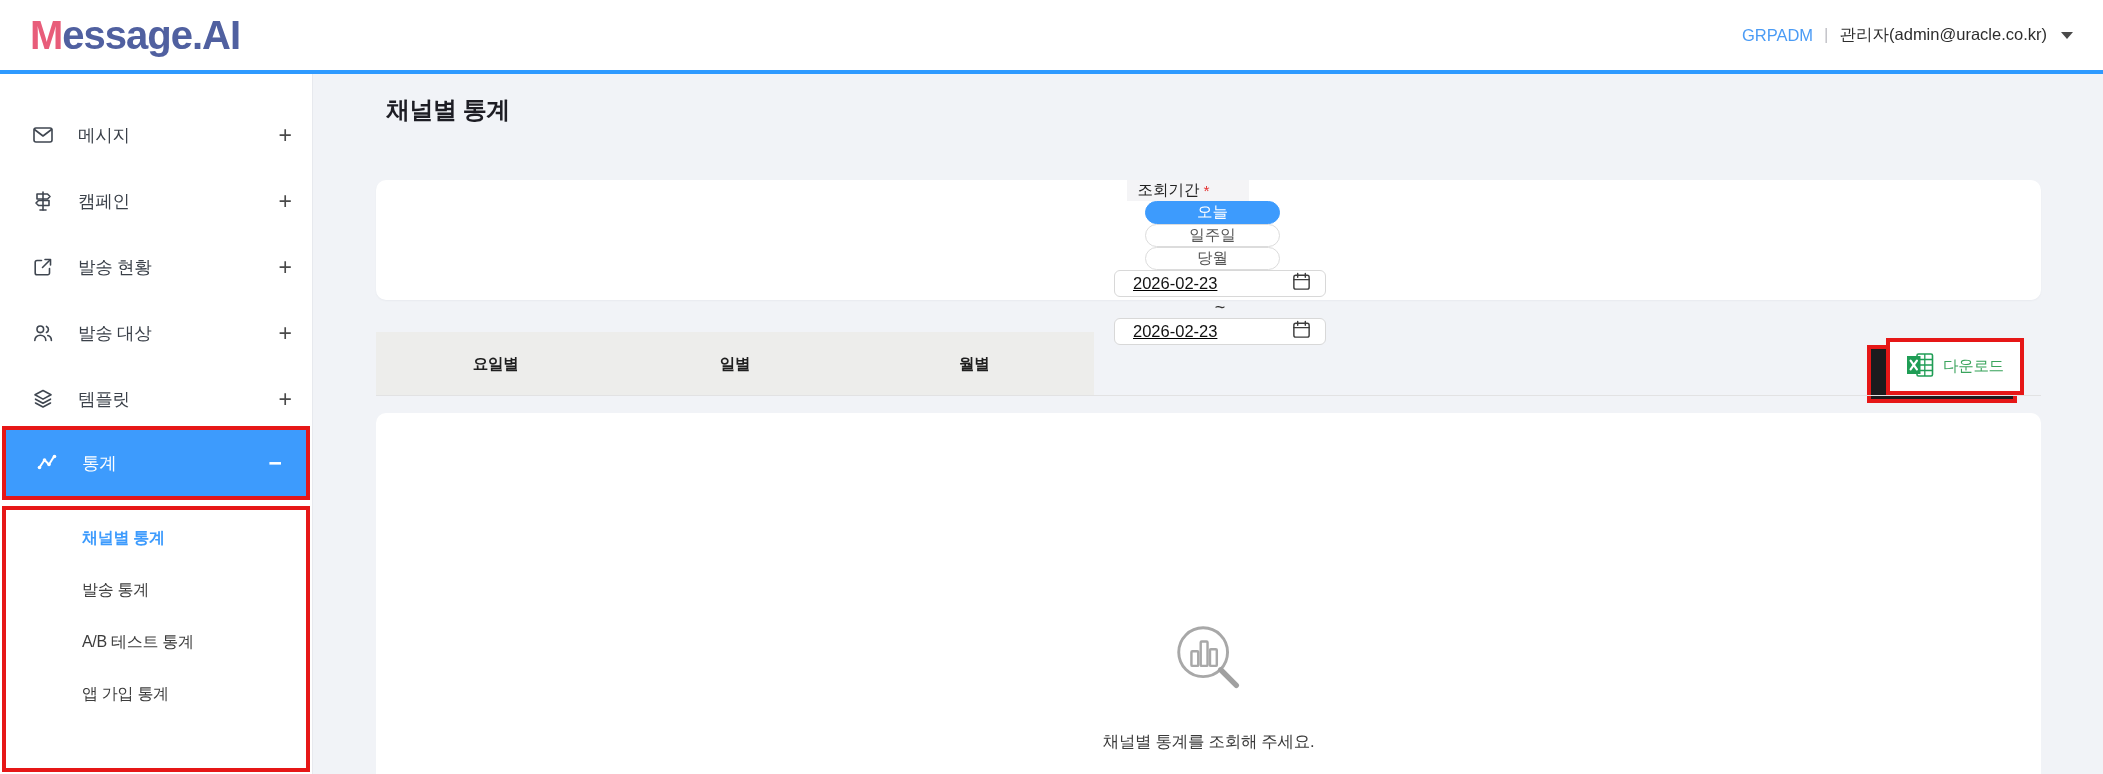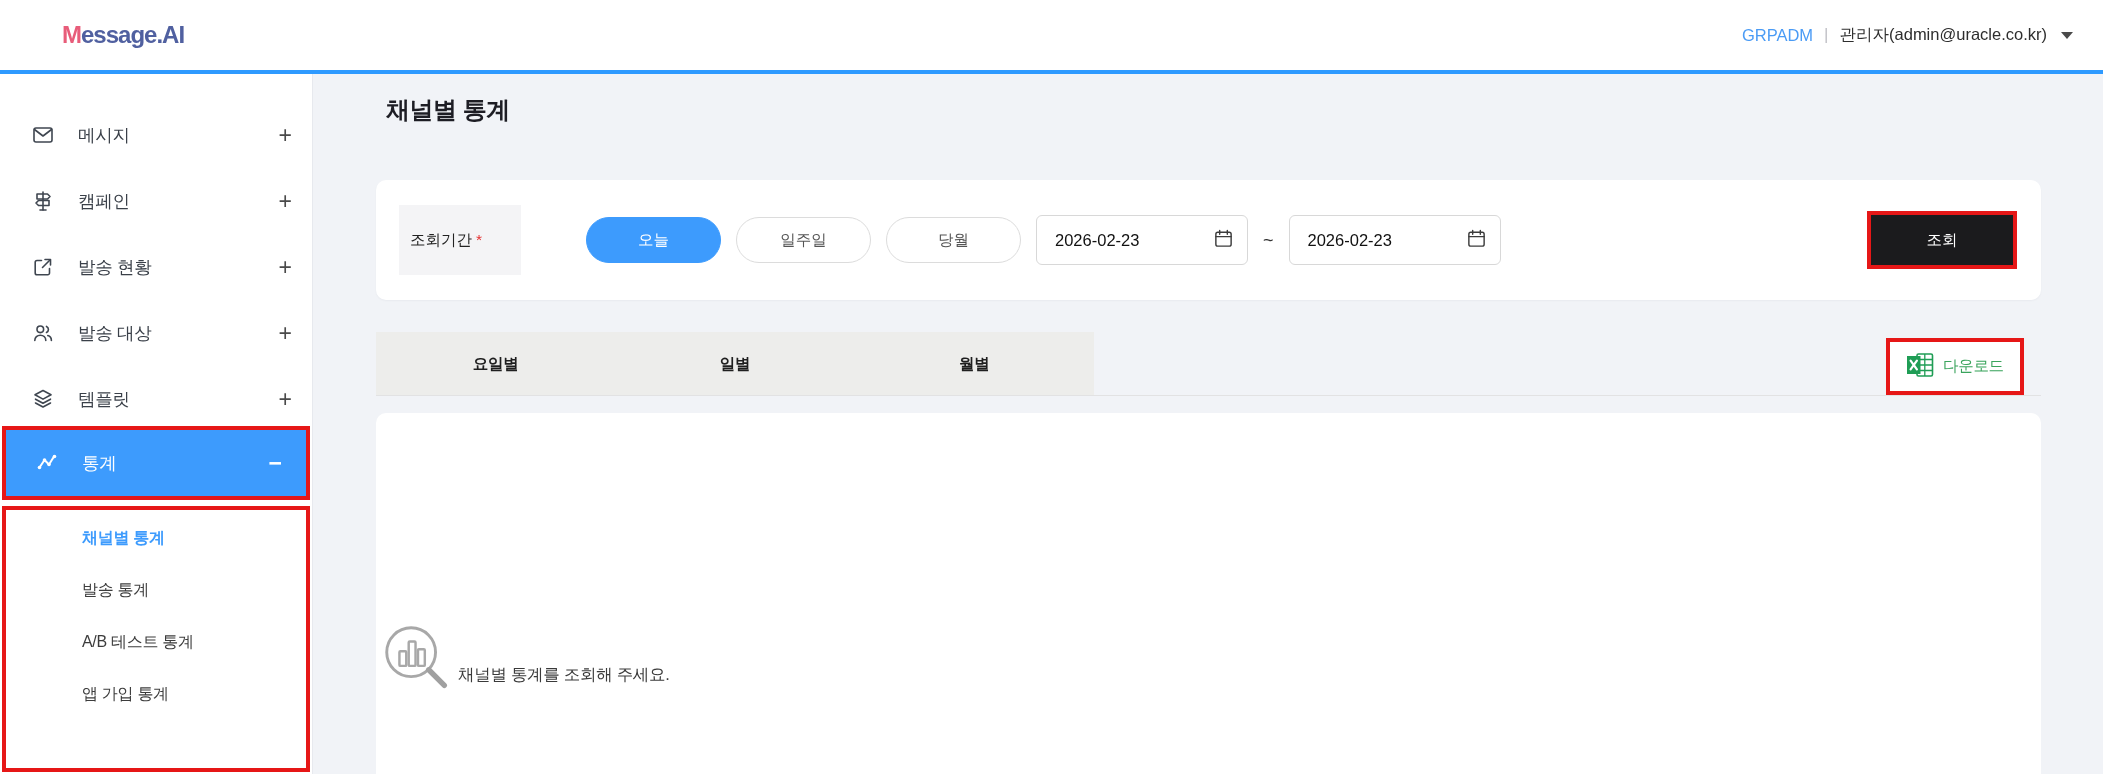--- a/index.html
+++ b/index.html
@@ -4,21 +4,21 @@
 <style>
   * { margin:0; padding:0; box-sizing:border-box; }
   html,body { background:#ffffff; }
   body { font-family:"Liberation Sans","DejaVu Sans",sans-serif; }
   .screen { position:relative; width:2103px; height:774px; background:#f1f3f7; overflow:hidden; }
 
   
   .header { position:absolute; top:0; left:0; width:2103px; height:74px; background:#fff;
             border-bottom:4px solid #2e9aff; display:flex; align-items:center;
             justify-content:space-between; padding:0 30px; z-index:5; }
-  .logo { font-size:24px; font-weight:bold; color:#5060a0; letter-spacing:-1px;margin-left:32px; }
+  .logo { font-size:40px; font-weight:bold; color:#5060a0; letter-spacing:-1px; }
   .logo .logo-m { color:#e85d7a; }
   .account { display:flex; align-items:center; gap:11px; font-size:16.5px; color:#2e2e2e; cursor:pointer; }
   .account .group { color:#4a9bf5; }
   .account .sep { color:#c0c0c6; font-size:17px; }
   .caret { width:0; height:0; border-left:6px solid transparent; border-right:6px solid transparent;
            border-top:7px solid #4a4a4a; margin-left:3px; }
 
   
   .sidebar { position:absolute; top:74px; left:0; bottom:0; width:313px; background:#fff;
              border-right:1px solid #e7e9ee; padding-top:28px; z-index:4; }
@@ -36,51 +36,51 @@
               font-size:16px; color:#3c3c3c; cursor:pointer; letter-spacing:-0.3px; }
   .sub-item.active { color:#3d9bfd; font-weight:bold; }
 
   
   .main { position:absolute; left:314px; top:74px; right:0; bottom:0; background:#f1f3f7; }
   .page-title { position:absolute; left:72px; top:20px; font-size:24px; font-weight:bold; color:#1d1d24;
                 letter-spacing:-0.5px; }
 
   .filter-card { position:absolute; left:62px; top:106px; width:1665px; height:120px; background:#fff;
                  border-radius:10px; display:flex; align-items:center; padding-left:23px;
-                 box-shadow:0 1px 2px rgba(20,30,60,.04); }
+                 box-shadow:0 1px 2px rgba(20,30,60,.04);flex-direction:column; }
   .flabel { width:122px; height:70px; background:#f4f4f6; display:flex; align-items:center;
             padding-left:11px; font-size:15.5px; color:#222; margin-right:65px; gap:4px; }
   .flabel .req { color:#e53030; }
   .pill { width:135px; height:46px; border-radius:23px; font-size:15.5px; display:flex;
           align-items:center; justify-content:center; background:#fff; border:1px solid #dcdcdc;
           color:#555; margin-right:15px; cursor:pointer; font-family:inherit; }
   .pill.active { background:#3d9bfd; border-color:#3d9bfd; color:#fff; }
   .date-box { width:212px; height:50px; border:1px solid #d8d8d8; border-radius:6px; background:#fff;
-              display:flex; align-items:center; justify-content:space-between; padding:0 13px 0 18px; }
+              display:flex; align-items:center; justify-content:space-between; padding:0 13px 0 18px;text-decoration:underline; }
   .date-box input { border:none; outline:none; width:130px; font-size:16.5px; color:#111;
                     font-family:inherit; background:transparent; }
   .tilde { margin:0 15px; font-size:18px; color:#333; }
   .search-wrap { margin-left:auto; margin-right:24px; }
   .search-btn { width:142px; height:50px; background:#1b1b1d; color:#fff; font-size:15.5px;
                 border:none; cursor:pointer; display:flex; align-items:center; justify-content:center;
                 font-family:inherit; }
 
   .tabbar { position:absolute; left:62px; top:258px; width:718px; height:64px; background:#ededeb;
             display:flex; }
   .tab { flex:1; display:flex; align-items:center; justify-content:center; font-size:15.5px;
          font-weight:bold; color:#1f1f1f; cursor:pointer; letter-spacing:-0.3px; }
   .dl-wrap { position:absolute; left:1572px; top:264px; }
   .dl-btn { height:49px; background:#fff; border:none; display:flex; align-items:center; gap:9px;
             padding:0 16px; cursor:pointer; font-family:inherit; }
   .dl-btn span { font-size:15.5px; color:#3aa45c; letter-spacing:-0.3px; }
   .row-divider { position:absolute; left:62px; top:321px; width:1665px; height:1px; background:#e2e2e3; }
 
   .content-panel { position:absolute; left:62px; top:339px; width:1665px; height:430px; background:#fff;
                    border-radius:10px; }
-  .empty { display:flex; flex-direction:row; align-items:center; padding-top:206px; }
+  .empty { display:flex; flex-direction:column; align-items:center; padding-top:206px; }
   .empty p { margin-top:26px; font-size:16.5px; color:#3a3a3a; letter-spacing:-0.3px; }
 </style>
 </head>
 <body>
 
 <div class="screen">
 
   <header class="header">
     <div class="logo">
       <span class="logo-m">M</span><span>essage.AI</span>

